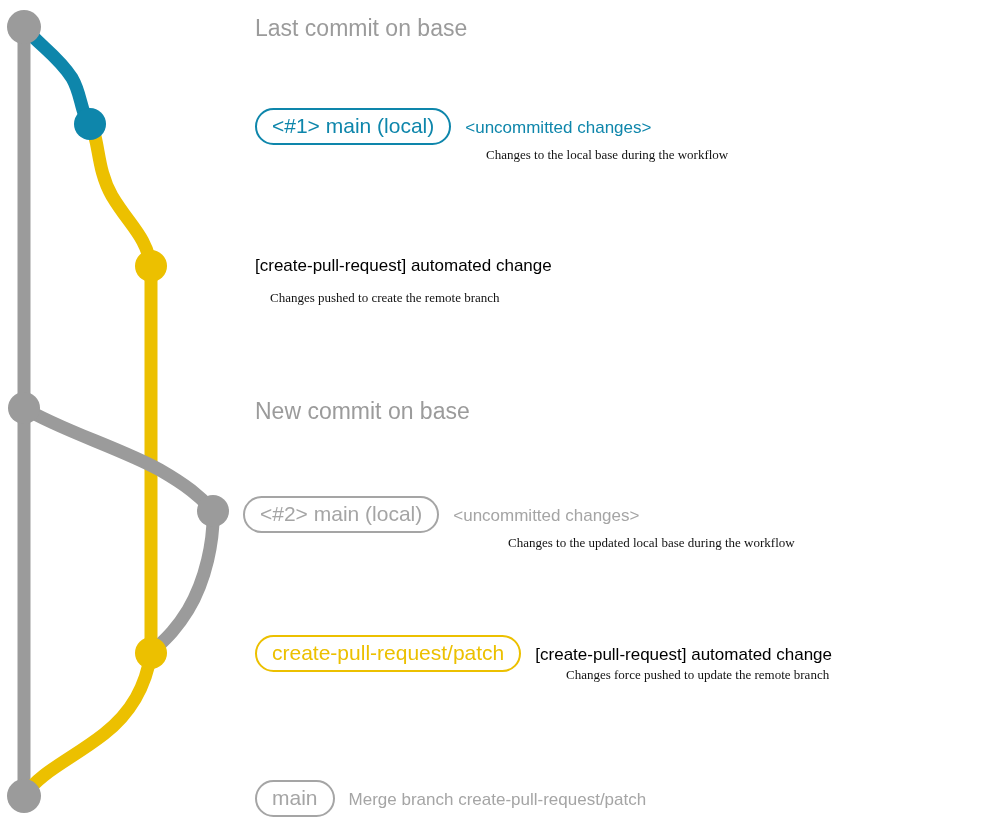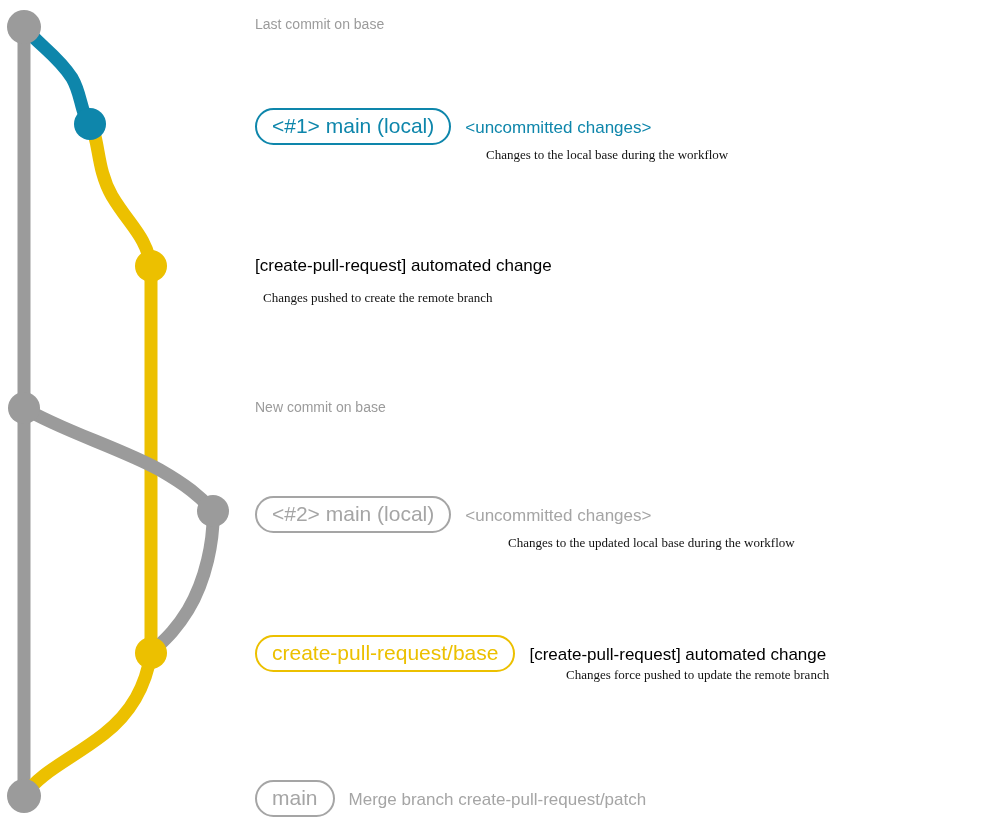--- a/index.html
+++ b/index.html
@@ -58,21 +58,21 @@
     position: absolute;
     font-family: "Liberation Serif", serif;
     font-size: 13px;
     line-height: 1;
     color: #121212;
     white-space: nowrap;
   }
   .standalone {
     position: absolute;
     font-family: "Liberation Sans", sans-serif;
-    font-size: 14px;
+    font-size: 23px;
     line-height: 1;
     color: #9b9b9b;
     white-space: nowrap;
   }
 </style>
 </head>
 <body>
 
 <svg id="graph-svg" viewBox="0 0 981 827" xmlns="http://www.w3.org/2000/svg">
   <g fill="none" stroke-linecap="round" stroke-width="13">
@@ -103,32 +103,32 @@
 
 <div class="row" style="left:255px; top:108px;">
   <span class="pill blue">&lt;#1&gt; main (local)</span>
   <span class="subject blue">&lt;uncommitted changes&gt;</span>
 </div>
 <div class="desc" style="left:486px; top:148px;">Changes to the local base during the workflow</div>
 
 <div class="row" style="left:255px; top:257px;">
   <span class="subject yellow nopill">[create-pull-request] automated change</span>
 </div>
-<div class="desc" style="left:263px; top:291px;">Changes pushed to create the remote branch</div>
+<div class="desc" style="left:270px; top:291px;">Changes pushed to create the remote branch</div>
 
 <div class="standalone" style="left:255px; top:400px;">New commit on base</div>
 
-<div class="row" style="left:255px; top:496px;">
+<div class="row" style="left:243px; top:496px;">
   <span class="pill grey">&lt;#2&gt; main (local)</span>
   <span class="subject grey">&lt;uncommitted changes&gt;</span>
 </div>
 <div class="desc" style="left:486px; top:536px;margin-left:22px;">Changes to the updated local base during the workflow</div>
 
 <div class="row" style="left:255px; top:635px;">
-  <span class="pill yellow">create-pull-request/base</span>
+  <span class="pill yellow">create-pull-request/patch</span>
   <span class="subject yellow">[create-pull-request] automated change</span>
 </div>
 <div class="desc" style="left:566px; top:668px;">Changes force pushed to update the remote branch</div>
 
 <div class="row" style="left:255px; top:780px;">
   <span class="pill grey">main</span>
   <span class="subject grey">Merge branch create-pull-request/patch</span>
 </div>
 
 </body></html>

